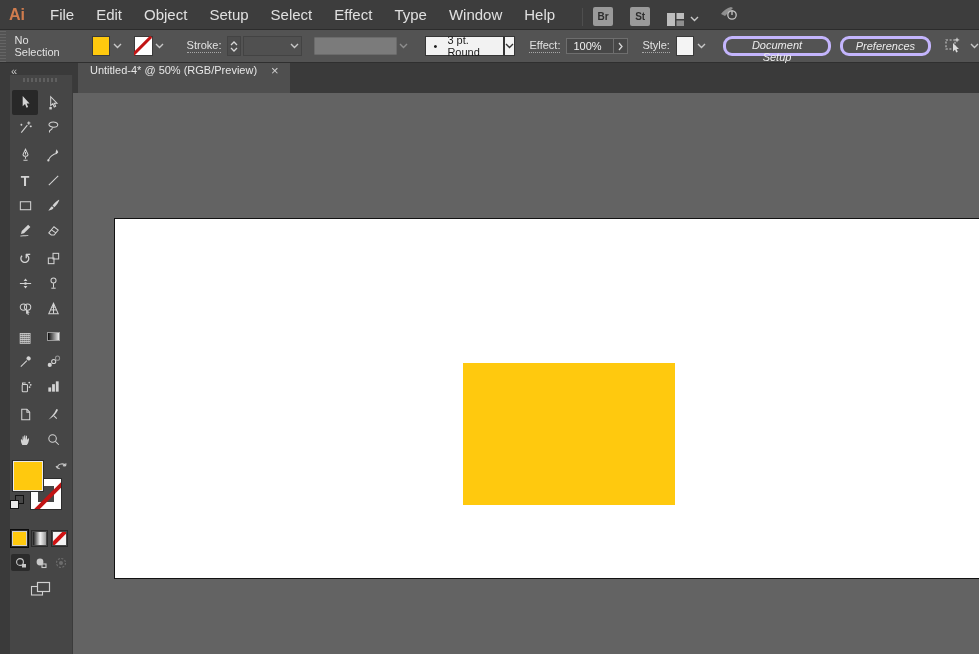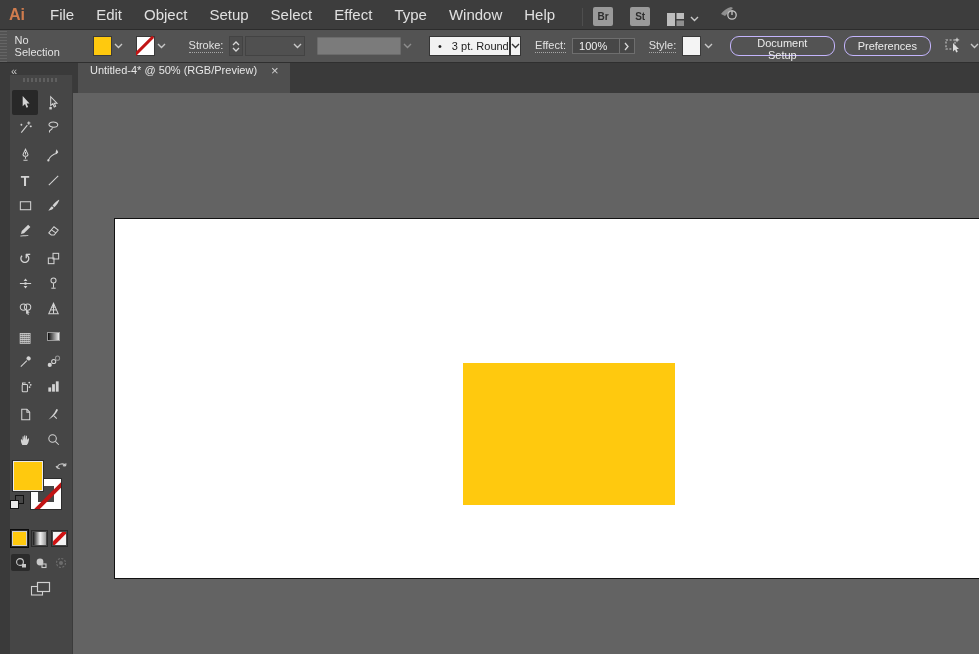--- a/index.html
+++ b/index.html
@@ -35,22 +35,22 @@
   .chevbtn { display:inline-flex; align-items:center; justify-content:center; width:15px; height:20px; background:none; border:none; }
   .stepper { width:14px; height:20px; margin:0 2px 0 6px; background:#4c4c4c; border:1px solid #434343;
              display:flex; flex-direction:column; align-items:center; justify-content:center; gap:1px; }
   .dd-dark { width:64px; height:20px; background:#505050; border:1px solid #434343; display:flex;
              align-items:center; justify-content:flex-end; padding-right:2px; }
   .dd-disabled { width:90px; height:18px; background:#7b7b7b; border:1px solid #6b6b6b; border-radius:1px; }
   .dd-white { height:20px; background:#f2f2f2; color:#1b1b1b; border:1px solid #353535; display:flex;
               align-items:center; font-size:11px; }
   .field { height:16px; background:#474747; border:1px solid #6e6e6e; color:#f0f0f0; display:flex; align-items:center;
            padding:0 6px; font-size:11px; }
-  .rbtn { height:20px; padding:0 13px; background:none; border:1px solid #c4b5fd; border-radius:9px;
-          color:#ececec; font-family:"Liberation Sans",sans-serif; font-size:11px; }
+  .rbtn { height:20px; padding:0 13px; background:none; border:3px solid #c4b5fd; border-radius:9px;
+          color:#ececec; font-family:"Liberation Sans",sans-serif; font-size:11px;font-style:italic; }
   
   .side { position:absolute; left:0; top:63px; bottom:0; width:73px; background:#3a3a3a; }
   .collapse { position:absolute; left:11px; top:2px; font-size:11px; color:#c9c9c9; letter-spacing:-1px; }
   .tools-panel { position:absolute; left:10px; top:12px; right:0; bottom:0; background:#464646; border-right:1px solid #3b3b3b; }
   .grip-dots { width:36px; height:4px; margin:3px auto 8px auto;
                background:repeating-linear-gradient(90deg,#5f5f5f 0 2px,transparent 2px 4px); }
   .docbar { position:absolute; left:73px; top:63px; right:0; height:30px; background:#3a3a3a; }
   .doc-tab { position:absolute; left:5px; top:0; height:30px; background:#4f4f4f; display:flex; align-items:center;
              padding:0 11px 16px 12px; gap:14px; }
   .doc-tab .title { font-size:11px; color:#e6e6e6; white-space:nowrap; }

